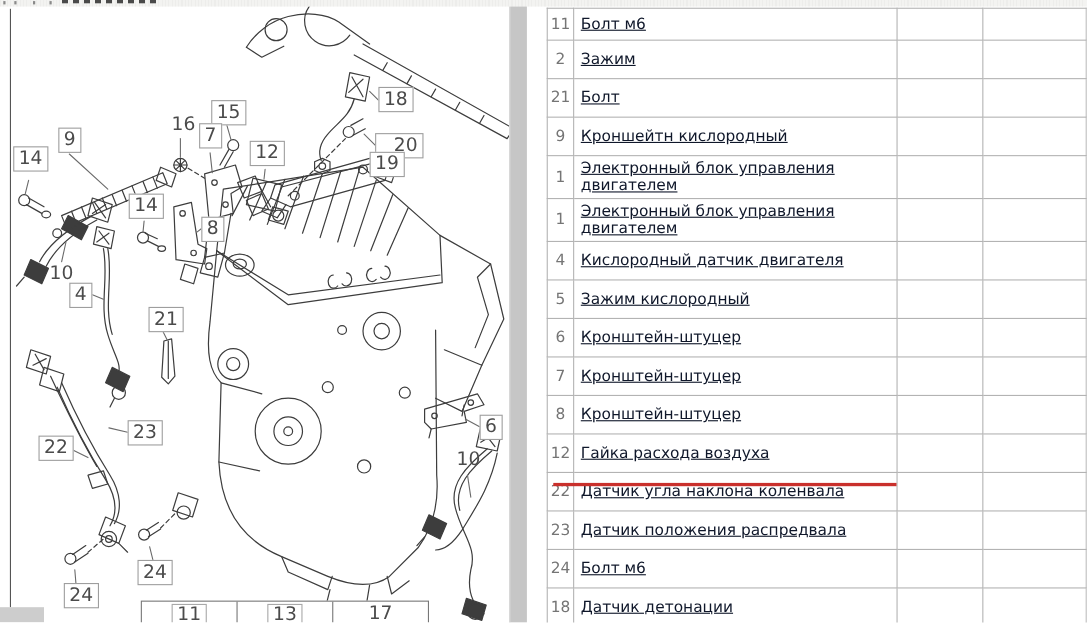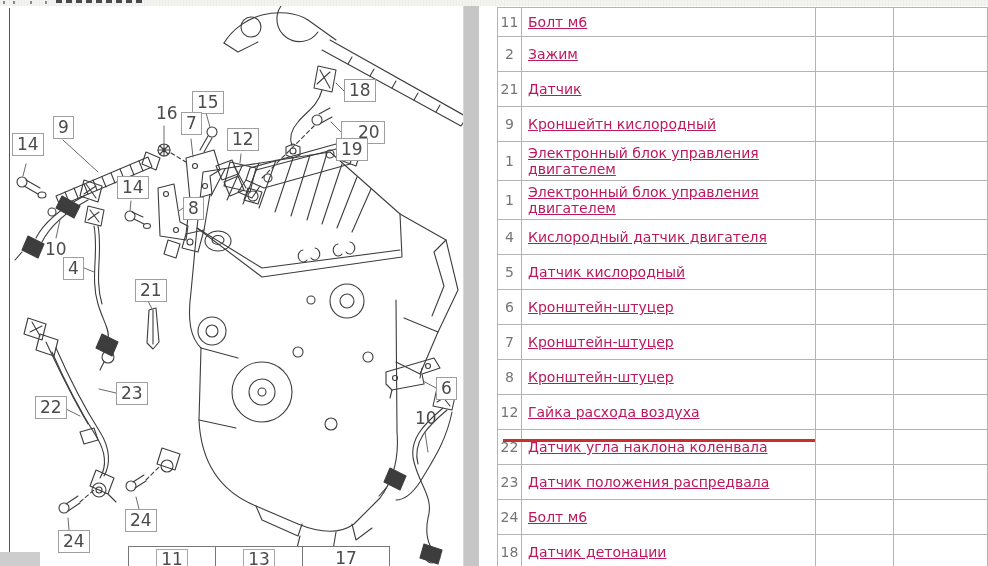--- a/index.html
+++ b/index.html
@@ -61,21 +61,21 @@
   }
   table.parts td{
     border:1px solid #b3b3b3;vertical-align:middle;
     font-size:14px;line-height:16px;overflow:hidden;
   }
   table.parts tr td{height:30px;}
   table.parts tr:first-child td{height:24px;}
   table.parts tr.tall td{height:auto;padding-top:3px;padding-bottom:3px;}
   td.num-cell{color:#757575;text-align:center;font-size:13px;}
   td.name-cell{padding:2px 8px 2px 6px;}
-  td.name-cell a{color:#be185d;text-decoration:underline;cursor:pointer;}
+  td.name-cell a{color:#0f172a;text-decoration:underline;cursor:pointer;}
   td.empty-cell{background:#fff;}
 
   .red-underline{
     position:absolute;left:503px;top:439px;width:312px;height:3px;
     background:#c9302c;z-index:7;
   }
 </style>
 </head>
 <body>
 
@@ -343,21 +343,21 @@
           <td class="empty-cell"></td>
         </tr>
         <tr>
           <td class="num-cell">2</td>
           <td class="name-cell"><a href="#">Зажим</a></td>
           <td class="empty-cell"></td>
           <td class="empty-cell"></td>
         </tr>
         <tr>
           <td class="num-cell">21</td>
-          <td class="name-cell"><a href="#">Датчик</a></td>
+          <td class="name-cell"><a href="#">Болт</a></td>
           <td class="empty-cell"></td>
           <td class="empty-cell"></td>
         </tr>
         <tr>
           <td class="num-cell">9</td>
           <td class="name-cell"><a href="#">Кроншейтн кислородный</a></td>
           <td class="empty-cell"></td>
           <td class="empty-cell"></td>
         </tr>
         <tr class="tall">
@@ -373,21 +373,21 @@
           <td class="empty-cell"></td>
         </tr>
         <tr>
           <td class="num-cell">4</td>
           <td class="name-cell"><a href="#">Кислородный датчик двигателя</a></td>
           <td class="empty-cell"></td>
           <td class="empty-cell"></td>
         </tr>
         <tr>
           <td class="num-cell">5</td>
-          <td class="name-cell"><a href="#">Датчик кислородный</a></td>
+          <td class="name-cell"><a href="#">Зажим кислородный</a></td>
           <td class="empty-cell"></td>
           <td class="empty-cell"></td>
         </tr>
         <tr>
           <td class="num-cell">6</td>
           <td class="name-cell"><a href="#">Кронштейн-штуцер</a></td>
           <td class="empty-cell"></td>
           <td class="empty-cell"></td>
         </tr>
         <tr>

